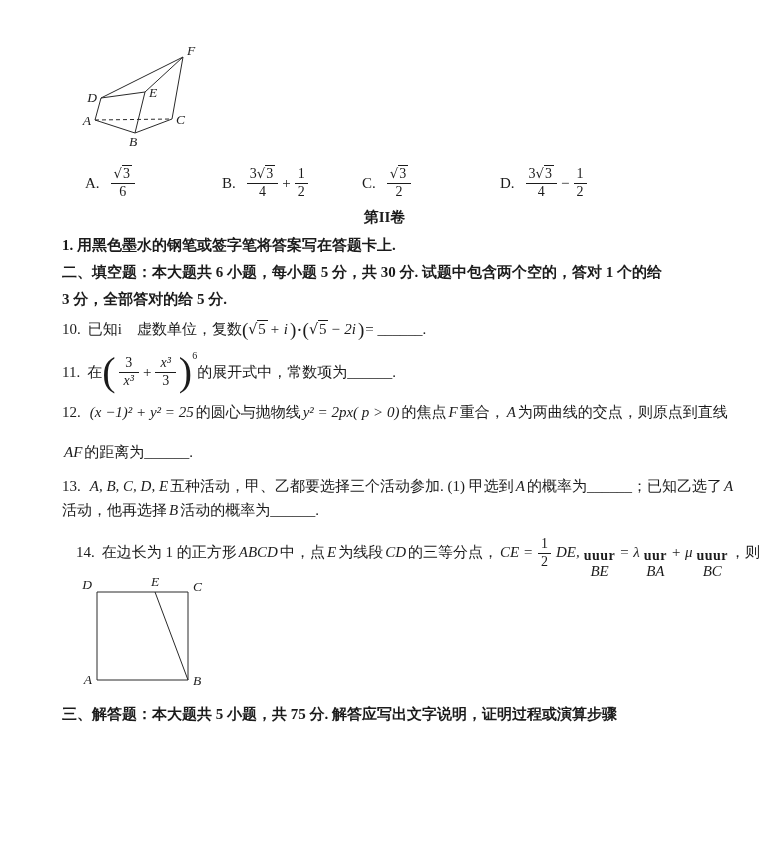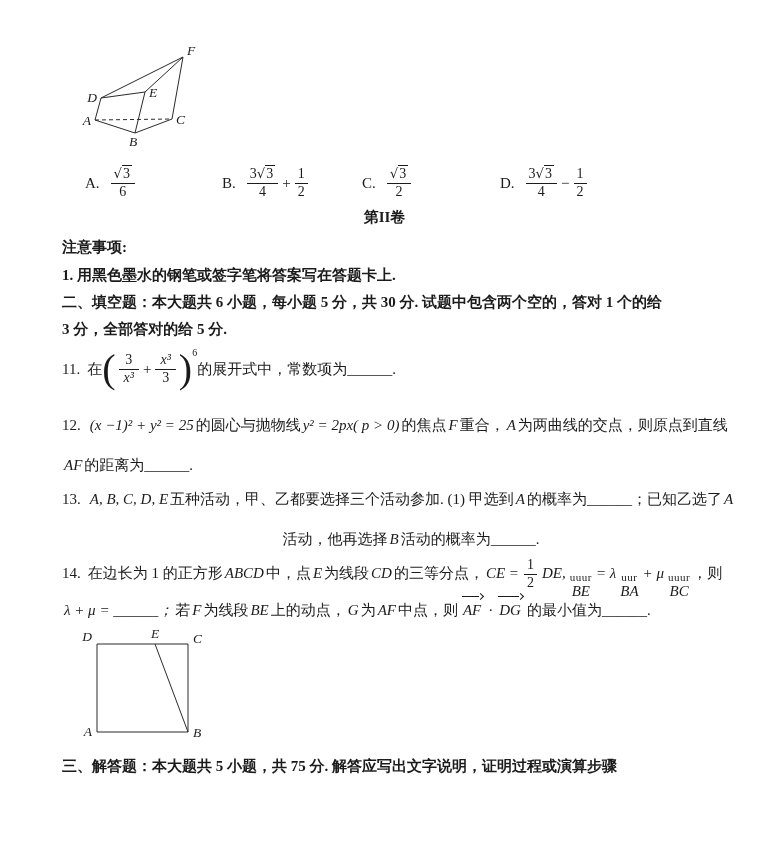--- a/index.html
+++ b/index.html
@@ -30,42 +30,42 @@
   .bp{font-family:"Liberation Serif",serif;font-size:40px;font-weight:300;vertical-align:middle;line-height:0;font-style:normal;}
   .bp1{font-family:"Liberation Serif",serif;font-size:19px;vertical-align:-2px;font-style:normal;}
   sup.exp{font-size:10px;position:relative;top:-16px;font-style:normal;}
   
   .vecar{position:relative;display:inline-block;font-family:"Liberation Serif",serif;font-style:italic;margin:0 4px;padding:3px 2px 0 1px;}
   .vecar::before{content:"";position:absolute;left:0;right:4px;top:1px;border-top:1px solid #1b1b1b;}
   .vecar::after{content:"";position:absolute;right:0;top:-1px;width:4px;height:4px;
                 border-top:1px solid #1b1b1b;border-right:1px solid #1b1b1b;transform:rotate(45deg);}
   
   .vecu{display:inline-flex;flex-direction:column;align-items:center;line-height:1.05;vertical-align:-3px;margin:0 2px;}
-  .vecu .mark{font-size:11px;font-family:"Liberation Serif",serif;font-weight:400;letter-spacing:0.5px;font-style:normal;}
+  .vecu .mark{font-size:14px;font-family:"Liberation Serif",serif;font-weight:700;letter-spacing:0.5px;font-style:normal;}
   .vecu .base{font-style:italic;font-family:"Liberation Serif",serif;}
   
   .fig1{display:block;margin:40px 0 0 0;}
   .optrow{display:flex;align-items:center;margin-top:6px;height:44px;}
   .opt{display:flex;align-items:center;}
   .opt .lab{margin-right:8px;font-style:normal;}
   .opt-a{margin-left:23px;width:137px;}
   .opt-b{width:140px;}
   .opt-c{width:138px;}
   .opt-d{width:auto;}
   .part2{}
   .noteshead{margin-top:6px;}
   .noteitem{margin-top:4px;}
   .sec{margin-top:3px;}
   .q10{margin-top:3px;height:30px;line-height:30px;}
   .q11{margin-top:2px;height:52px;display:flex;align-items:center;}
-  .q12a{margin-top:18px;}
+  .q12a{margin-top:2px;}
   .q12b{margin-top:16px;}
   .q13a{margin-top:10px;}
-  .q13b{margin-top:16px;text-align:center;}
-  .q14a{margin-top:4px;height:36px;line-height:36px;}
+  .q13b{margin-top:0;}
+  .q14a{margin-top:12px;height:36px;line-height:36px;text-align:right;}
   .q14b{margin-top:4px;}
   .fig2{display:block;margin:4px 0 0 8px;}
   .q15{margin-top:12px;height:26px;line-height:26px;}
   .sec3{margin-top:6px;}
   svg text{font-family:"Liberation Serif",serif;font-style:italic;font-size:13.5px;fill:#1b1b1b;}
   svg line,svg polyline{stroke:#2a2a2a;stroke-width:1;fill:none;}
 </style>
 </head>
 <body>
 
@@ -131,26 +131,28 @@
       <span class="frac">
         <span class="num">1</span>
         <span class="bar"></span>
         <span class="den">2</span>
       </span>
     </div>
   </div>
 
   <div class="line center bold part2">第II卷</div>
 
-  <div class="line bold noteshead">注意事项:</div>
   <div class="line bold noteitem">1. 用黑色墨水的钢笔或签字笔将答案写在答题卡上.</div>
 
   <div class="line bold sec">二、填空题：本大题共 6 小题，每小题 5 分，共 30 分. 试题中包含两个空的，答对 1 个的给</div>
   <div class="line bold sec">3 分，全部答对的给 5 分.</div>
 
+  <div class="line q10">
+    <span class="no">10.</span><span class="cn">已知i　虚数单位，复数</span><span class="bp1">(</span><span class="rad"><span class="rsym">√</span><span class="rc">5</span></span><span class="m">+ i</span><span class="bp1">)·(</span><span class="rad"><span class="rsym">√</span><span class="rc">5</span></span><span class="m">− 2i</span><span class="bp1">)</span><span class="paren">= ______.</span>
+  </div>
 
   <div class="line q11">
     <span class="no">11.</span>
       <span class="cn">在</span>
       <span class="bp">(</span>
       <span class="frac">
         <span class="num">3</span>
         <span class="bar"></span>
         <span class="den"><span class="m">x³</span></span>
       </span>
@@ -188,23 +190,20 @@
         <span class="mark">uuur</span>
         <span class="base">BE</span>
       </span><span class="m">= λ</span><span class="vecu">
         <span class="mark">uur</span>
         <span class="base">BA</span>
       </span><span class="m">+ μ</span><span class="vecu">
         <span class="mark">uuur</span>
         <span class="base">BC</span>
       </span><span class="cn">，则</span>
   </div>
-  <div class="line q14b">
-    <span class="m">λ + μ = ______；</span><span class="cn">若</span><span class="m">F</span><span class="cn">为线段</span><span class="m">BE</span><span class="cn">上的动点，</span><span class="m">G</span><span class="cn">为</span><span class="m">AF</span><span class="cn">中点，则</span><span class="vecar">AF</span><span class="paren">·</span><span class="vecar">DG</span><span class="cn">的最小值为______.</span>
-  </div>
 
   <svg class="fig2" width="200" height="122" viewBox="0 0 200 122">
     <polyline points="27,18 118,18 118,106 27,106 27,18"></polyline>
     <line x1="85" y1="18" x2="118" y2="106"></line>
     <text x="22" y="15" text-anchor="end">D</text>
     <text x="85" y="12" text-anchor="middle">E</text>
     <text x="123" y="17" text-anchor="start">C</text>
     <text x="22" y="110" text-anchor="end">A</text>
     <text x="123" y="111" text-anchor="start">B</text>
   </svg>

